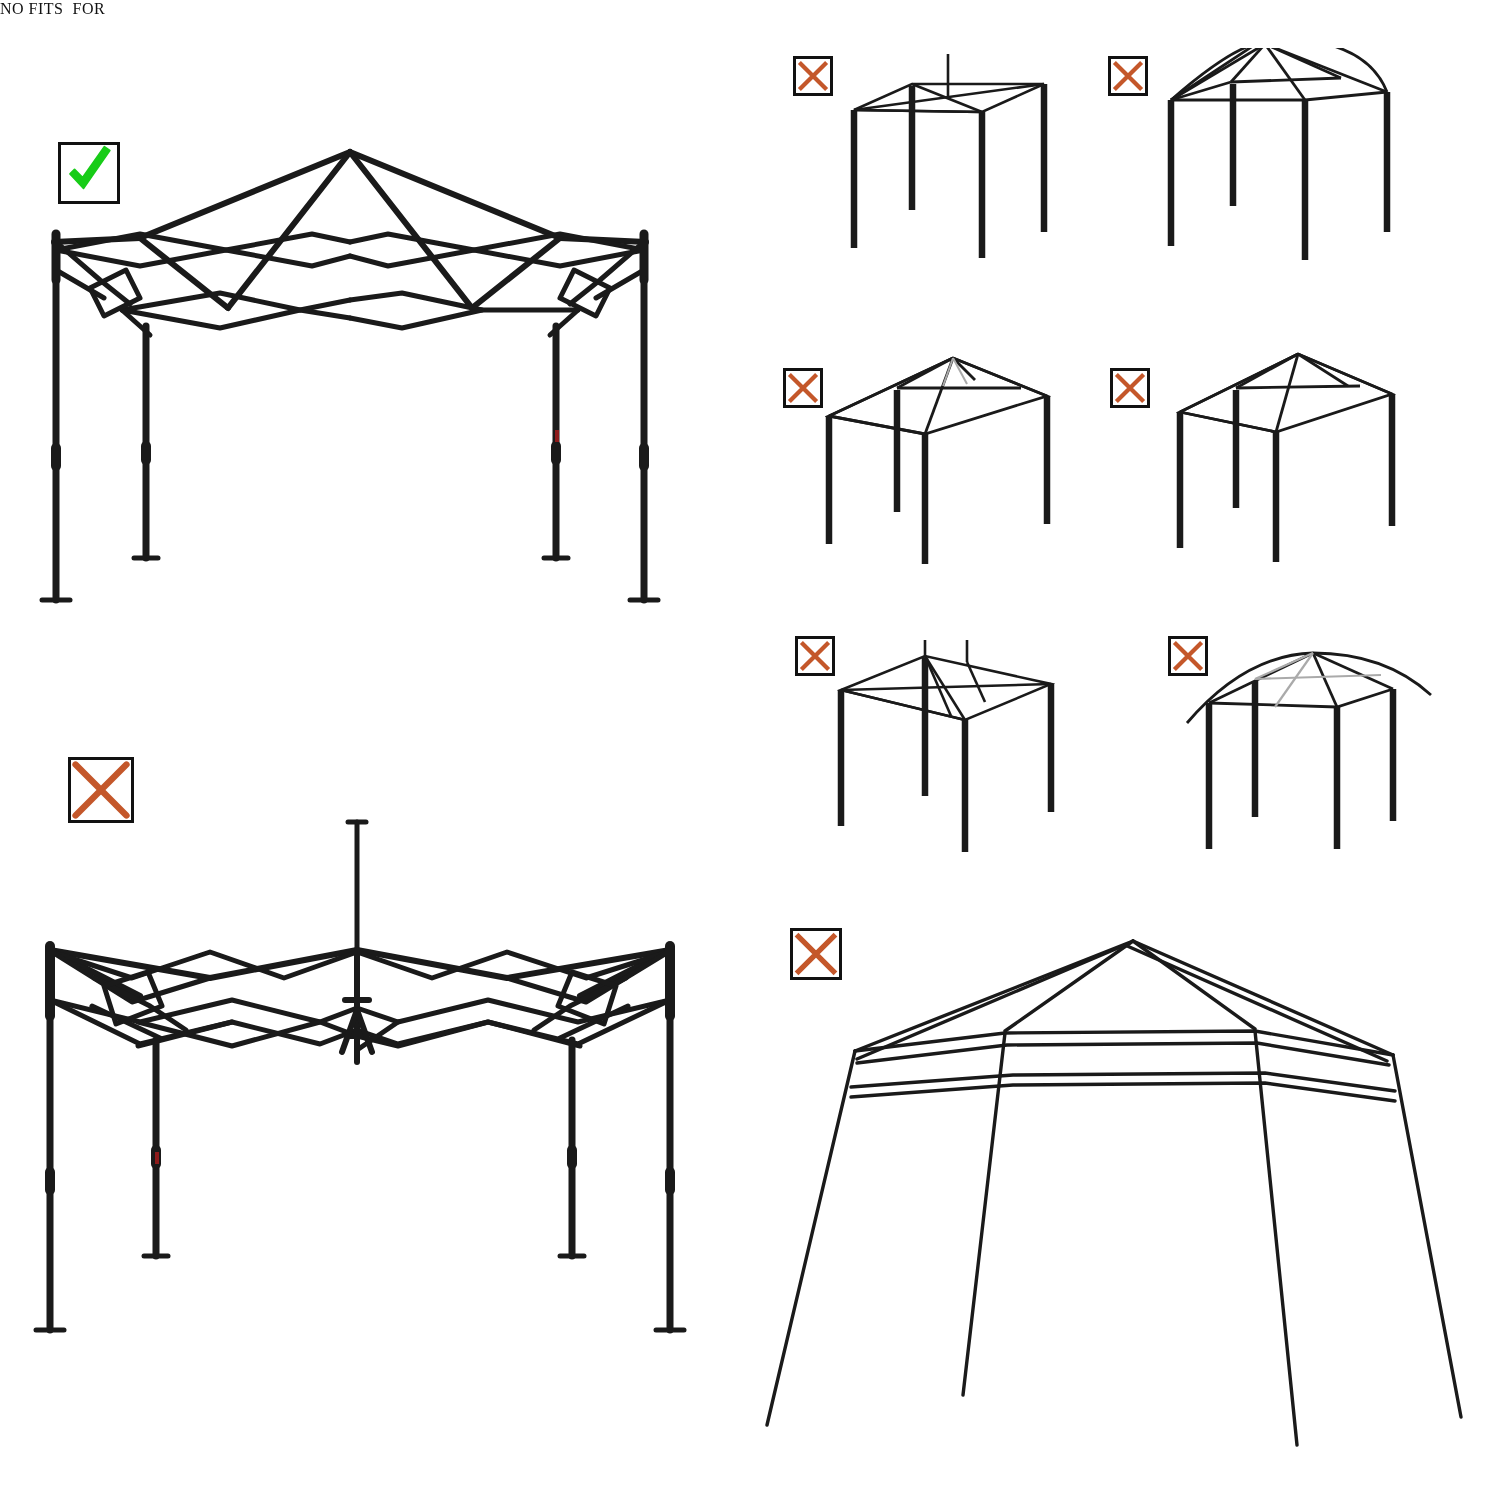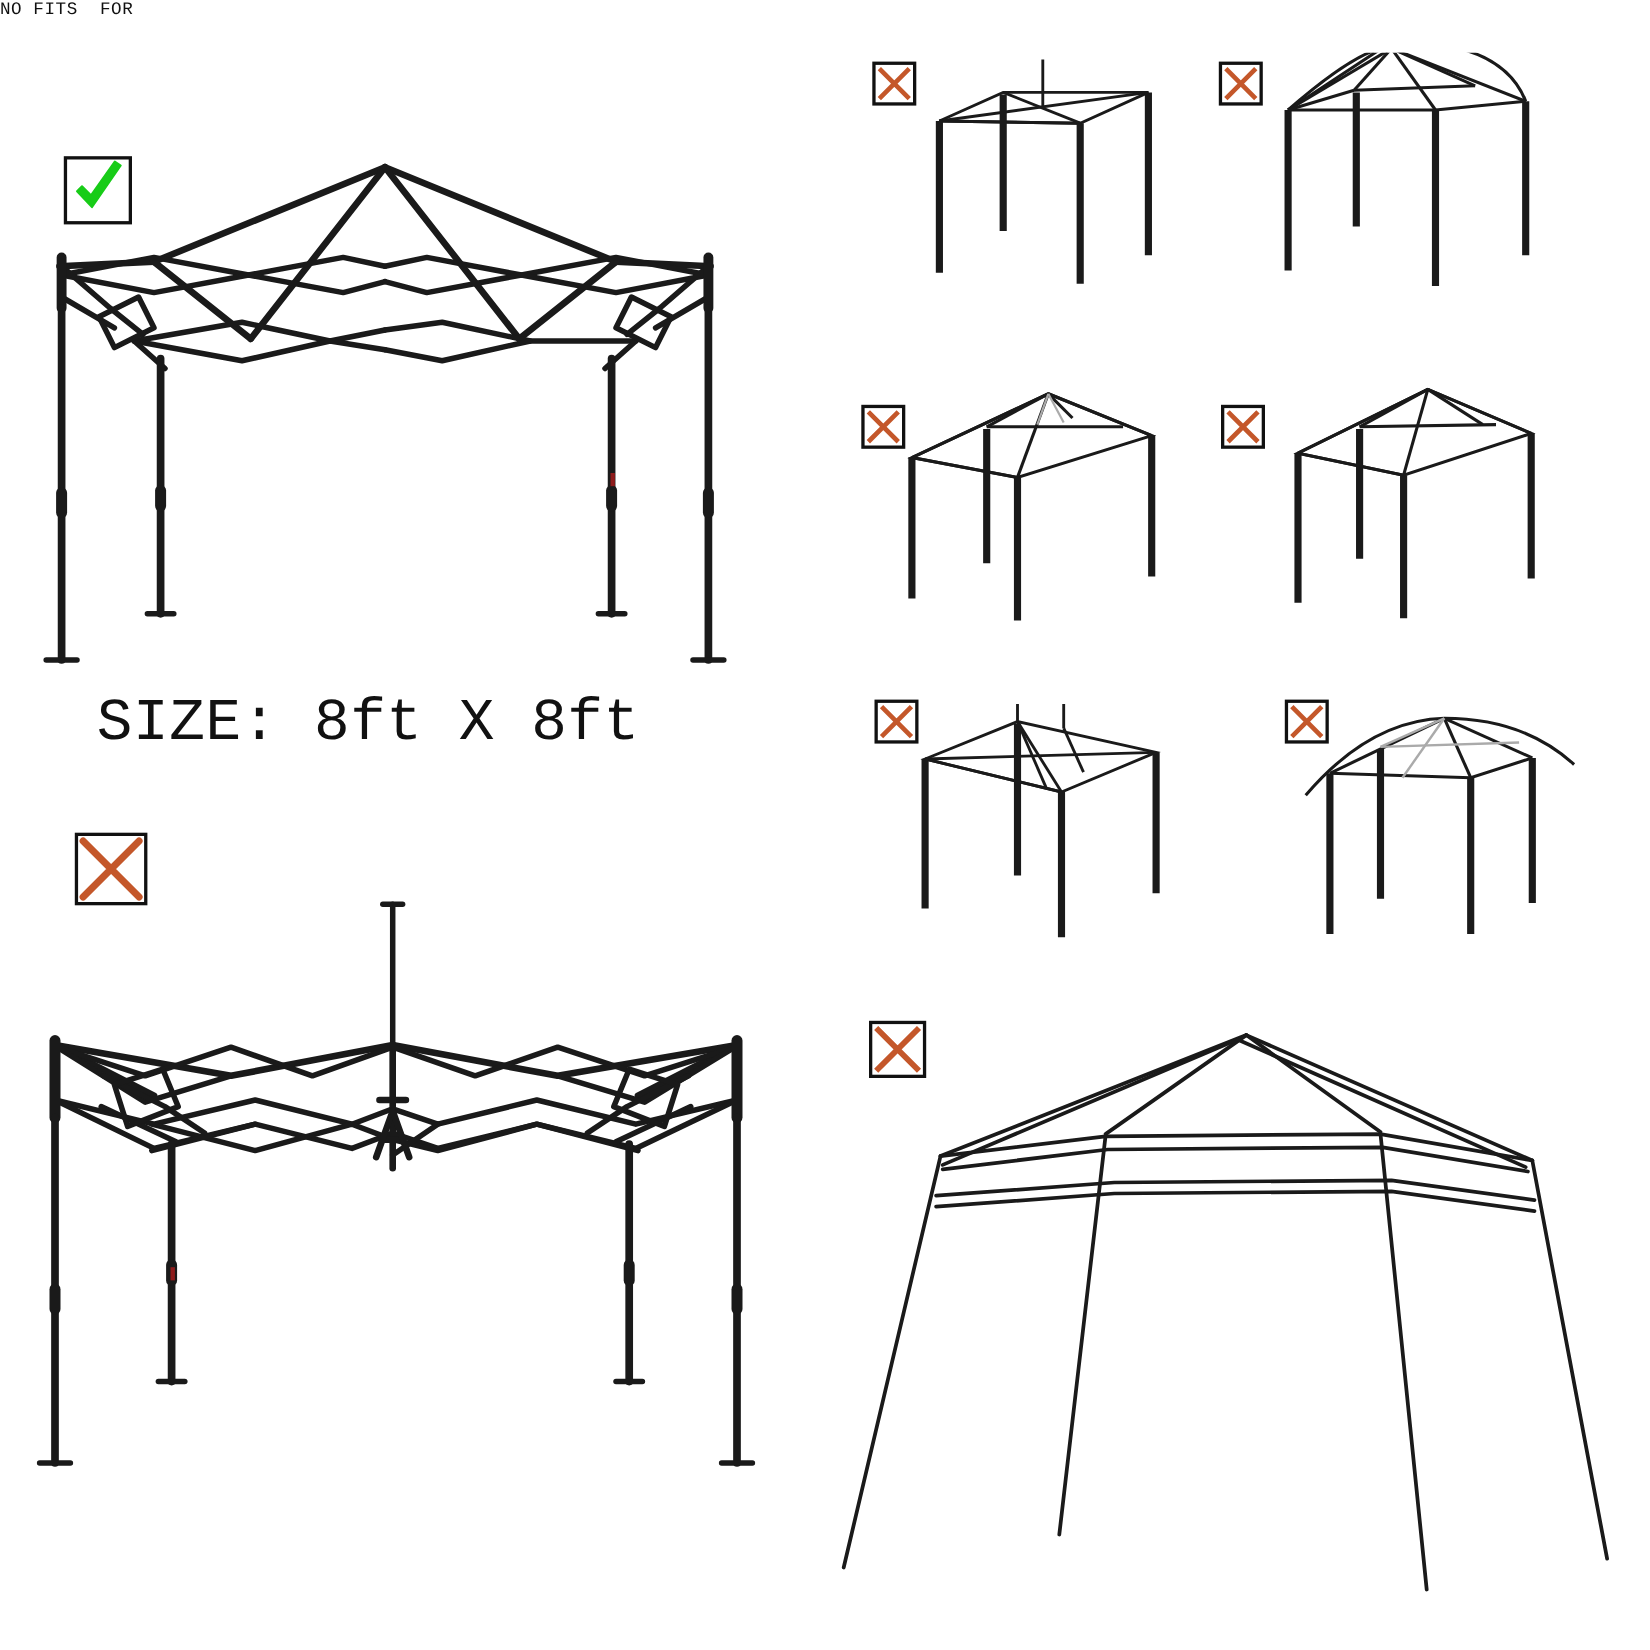--- a/index.html
+++ b/index.html
@@ -14,21 +14,21 @@
     position: relative;
     width: 1500px;
     height: 1500px;
     background: #ffffff;
     overflow: hidden;
   }
 
   
   .cap {
     position: absolute;
-    font-family: Liberation Mono, monospace;
+    font-family: Liberation Serif, serif;
     color: #111111;
     white-space: pre;
     letter-spacing: 0.5px;
   }
   #fits-for-label {
     left: 195px;
     top: 28px;
     font-size: 54px;
   }
   #size-label {
@@ -126,21 +126,20 @@
           <path d="M600 470 L628 470"></path>
           <path d="M104 428 L128 428"></path>
           <path d="M514 428 L538 428"></path>
         </g>
       </g>
 
       <path d="M527 300 L527 312" stroke="#8E1B1B" stroke-width="4" fill="none"></path>
     </svg>
   </div>
 
-  <div class="cap" id="size-label">SIZE: 8ft X 8ft</div>
 
   <div class="mark" id="cross-mark-left" style="left:68px; top:757px; width:66px; height:66px;">
     <svg viewBox="0 0 66 66" preserveAspectRatio="none" aria-hidden="true">
       <path d="M5 5 L61 61 M61 5 L5 61" stroke="#C4572A" stroke-width="7" fill="none" stroke-linecap="round"></path>
     </svg>
   </div>
 
   <div class="figure" id="no-fits-frame" style="left:20px; top:800px; width:680px; height:560px;">
     <svg viewBox="0 0 680 560" preserveAspectRatio="none" aria-hidden="true">
       <g fill="none" stroke="#1A1A1A" stroke-linecap="round" stroke-linejoin="round">

